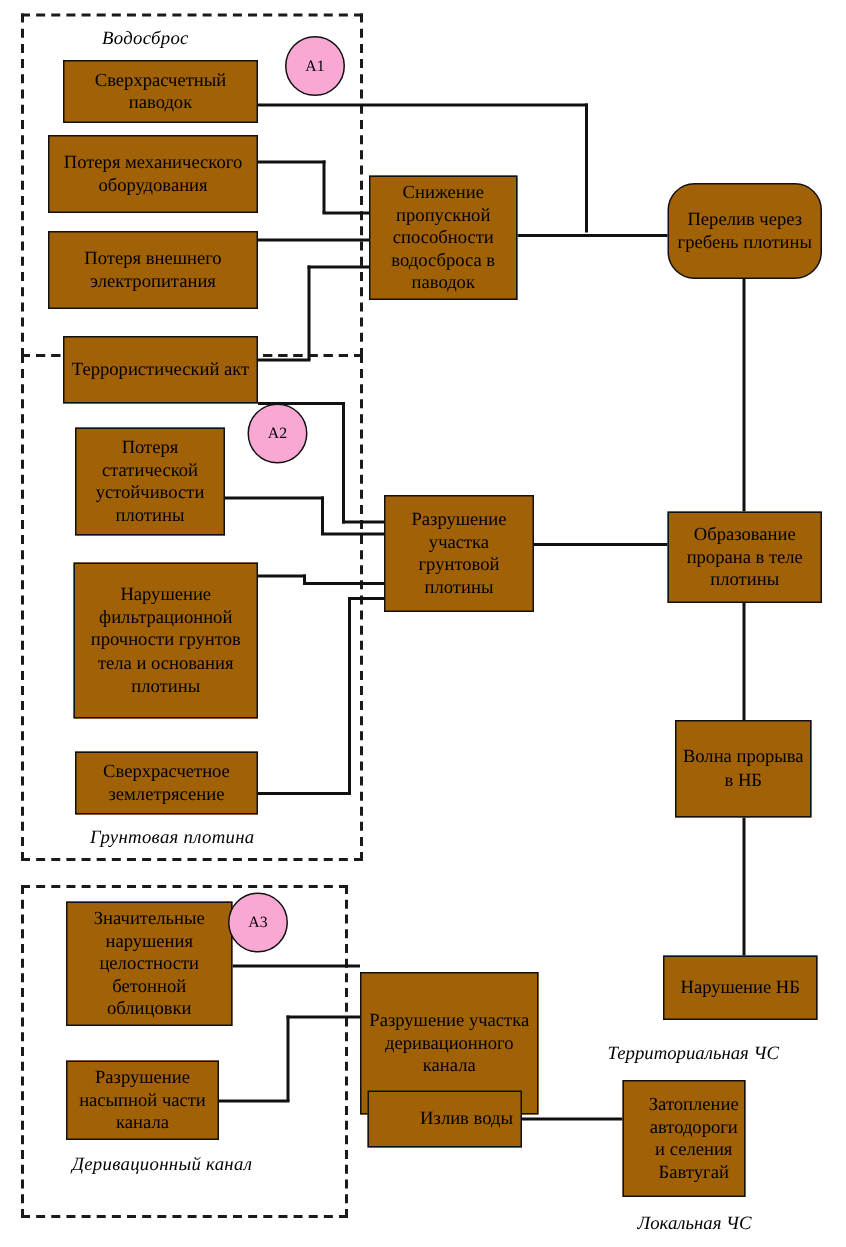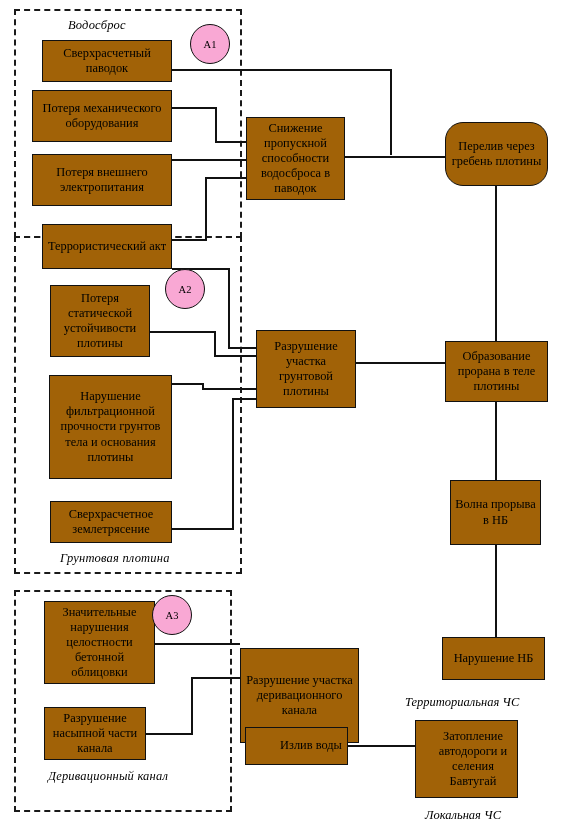--- a/index.html
+++ b/index.html
@@ -205,20 +205,20 @@
   </div>
 
   <div class="node" style="left:450px; top:480px; width:91px; height:65px;">
     <span>Волна прорыва в НБ</span>
   </div>
 
   <div class="node" style="left:442px; top:637px; width:103px; height:43px;">
     <span>Нарушение НБ</span>
   </div>
 
-  <div class="node" style="left:415px; top:720px; width:103px; height:78px;padding-left:16px;">
+  <div class="node" style="left:415px; top:720px; width:82px; height:78px;padding-left:16px;">
     <span>Затопление автодороги и селения Бавтугай</span>
   </div>
 
   <div class="caption" style="left:405px; top:695px;font-style:italic;">Территориальная  ЧС</div>
   <div class="caption" style="left:425px; top:808px;text-align:right;">Локальная ЧС</div>
 
 </div>
 
 </body></html>

